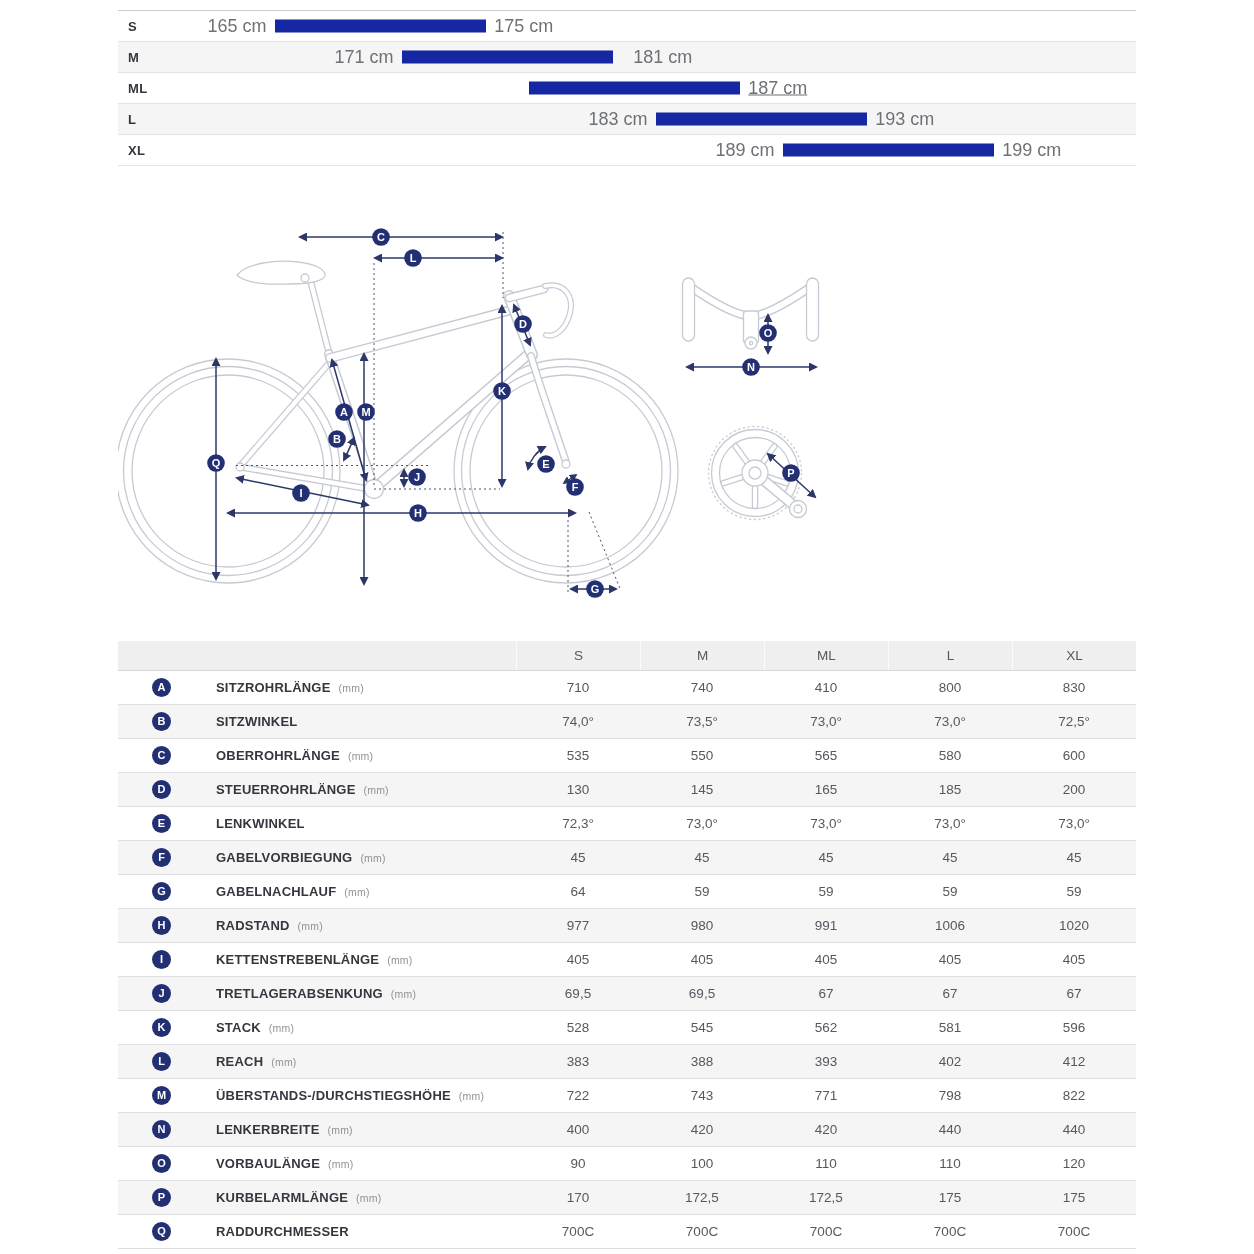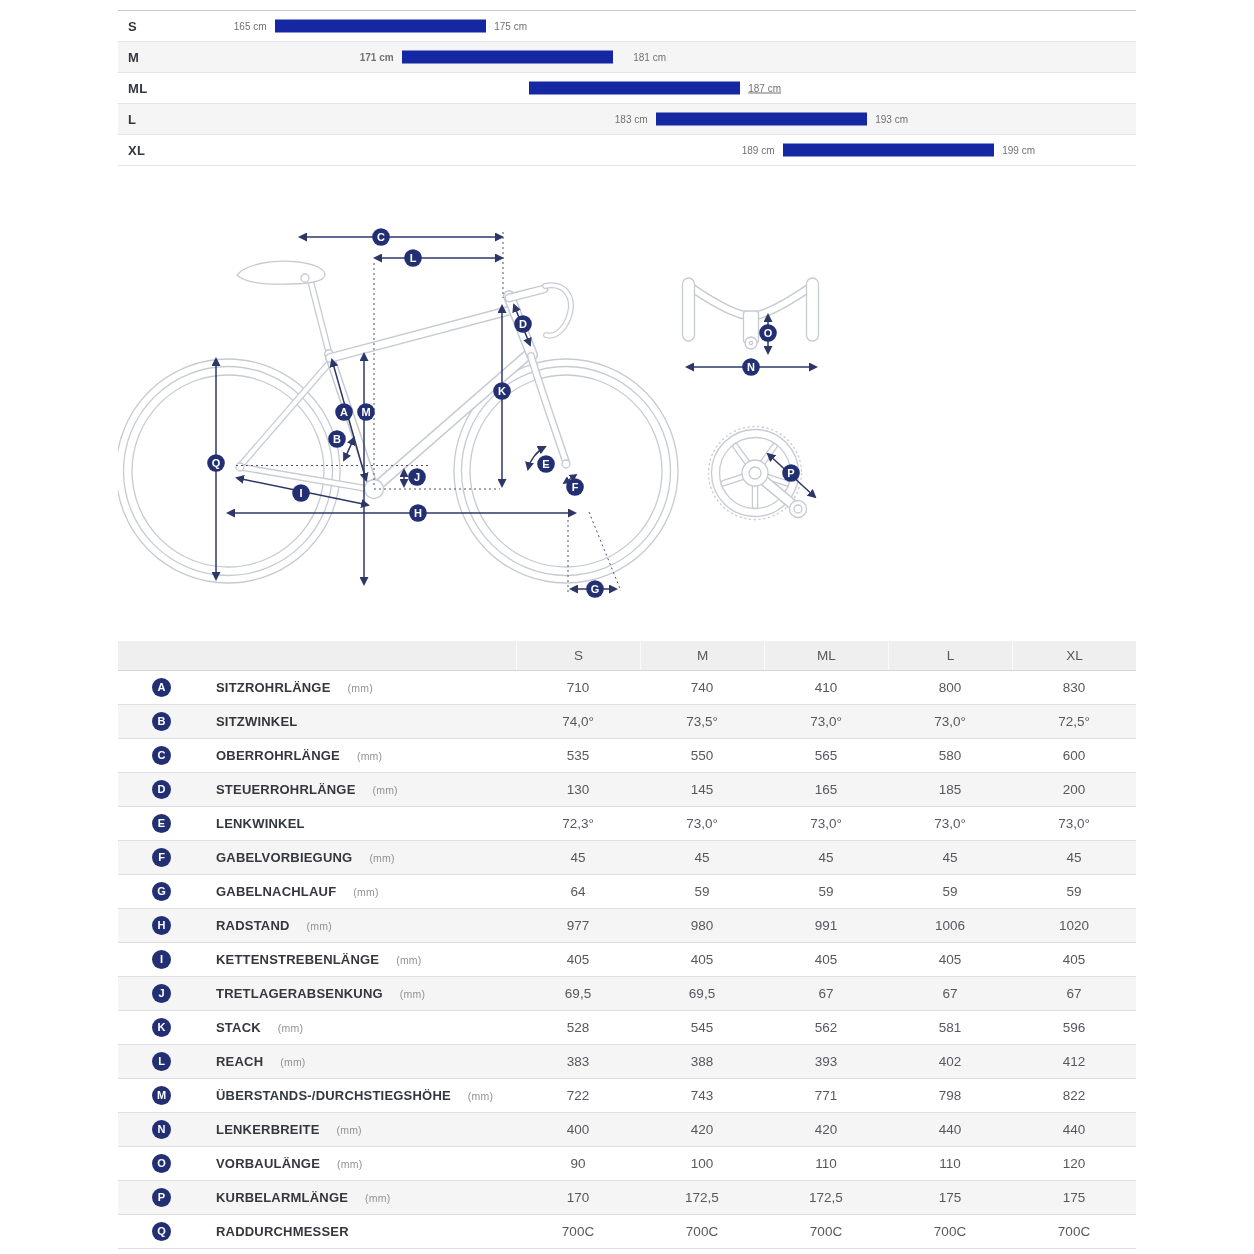--- a/index.html
+++ b/index.html
@@ -13,21 +13,21 @@
        font-family:"Liberation Sans", sans-serif;}
   .container{width:1018px;margin:0 auto;}
 
   
   .size-chart{margin-top:10px;border-top:1px solid var(--b-strong);}
   .sc-row{position:relative;height:31px;border-bottom:1px solid var(--b-light);}
   .sc-row.alt{background:var(--alt);}
   .sc-size{position:absolute;left:10px;top:50%;transform:translateY(-50%);
            font-size:13px;font-weight:bold;color:var(--lab);letter-spacing:.3px;}
   .sc-bar{position:absolute;top:50%;transform:translateY(-50%);height:13px;background:var(--bar-blue);}
-  .sc-lab{position:absolute;top:50%;font-size:10px;color:var(--muted);white-space:nowrap;}
+  .sc-lab{position:absolute;top:50%;font-size:18px;color:var(--muted);white-space:nowrap;}
   .sc-lab.min{transform:translate(-100%,-50%);padding-right:8px;}
   .sc-lab.max{transform:translateY(-50%);padding-left:8px;}
 
   
   .diagram{margin-top:45px;height:430px;}
   .diagram svg{display:block;}
 
   
   .geo-table{margin-top:0;}
   .gt-header{display:flex;height:30px;background:var(--hdr);
@@ -36,21 +36,21 @@
   .gt-col{width:124px;display:flex;align-items:center;justify-content:center;
           font-size:13.5px;color:var(--val);border-left:1px solid #fafafa;}
   .gt-row{display:flex;height:34px;align-items:center;border-bottom:1px solid var(--row-border,#dcdedf);}
   .gt-row.alt{background:var(--alt);}
   .gt-name{flex:1;display:flex;align-items:center;padding-left:34px;min-width:0;}
   .badge{flex:0 0 19px;width:19px;height:19px;border-radius:50%;background:var(--badge);
          color:#fff;font-size:11px;font-weight:bold;display:flex;align-items:center;
          justify-content:center;line-height:1;}
   .gt-label{margin-left:45px;font-size:13px;font-weight:bold;color:var(--lab);
             letter-spacing:.2px;white-space:nowrap;}
-  .gt-unit{margin-left:17px;font-size:10.5px;color:#8f9296;font-weight:normal;}
+  .gt-unit{margin-left:8px;font-size:10.5px;color:#8f9296;font-weight:normal;}
   .gt-val{width:124px;text-align:center;font-size:13.5px;color:var(--val);}
 
   
   .wh{fill:none;stroke:var(--bike);stroke-width:1.3px;}
   .tg{fill:none;stroke:var(--bike);stroke-linecap:round;}
   .tw{fill:none;stroke:#fff;stroke-linecap:round;}
   .solid{fill:#fff;stroke:var(--bike);stroke-width:1.3px;}
   .dash{fill:none;stroke:#4b5370;stroke-width:1px;stroke-dasharray:2 3;}
   .arr{fill:none;stroke:var(--arrow);stroke-width:1.5px;}
   .arr.thin{stroke-width:1.3px;}
@@ -63,21 +63,21 @@
   <div class="size-chart">
       <div class="sc-row">
         <span class="sc-size">S</span>
         <div class="sc-bar" style="left: 15.3846%; width: 20.79%;"></div>
         <span class="sc-lab min" style="left: 15.3846%;">165 cm</span>
         <span class="sc-lab max" style="left: 36.1746%;">175 cm</span>
       </div>
       <div class="sc-row alt">
         <span class="sc-size">M</span>
         <div class="sc-bar" style="left: 27.8586%; width: 20.79%;"></div>
-        <span class="sc-lab min" style="left: 27.8586%; font-weight: bold;">171 cm</span>
+        <span class="sc-lab min" style="left: 27.8586%;">171 cm</span>
         <span class="sc-lab max" style="left: 48.6486%; margin-left: 12px;">181 cm</span>
       </div>
       <div class="sc-row">
         <span class="sc-size">ML</span>
         <div class="sc-bar" style="left: 40.3326%; width: 20.79%;"></div>
         <span class="sc-lab min" style="left: 40.3326%; margin-top: 33px;">177 cm</span>
         <span class="sc-lab max" style="left: 61.1227%; text-decoration: underline;">187 cm</span>
       </div>
       <div class="sc-row alt">
         <span class="sc-size">L</span>

